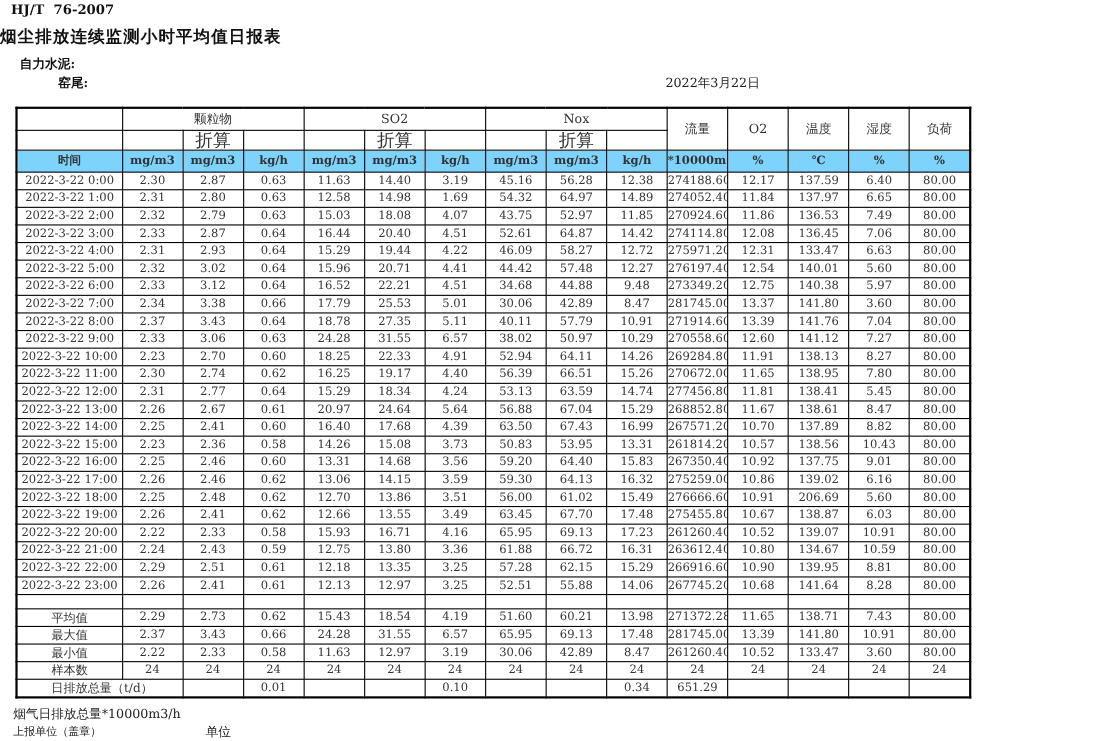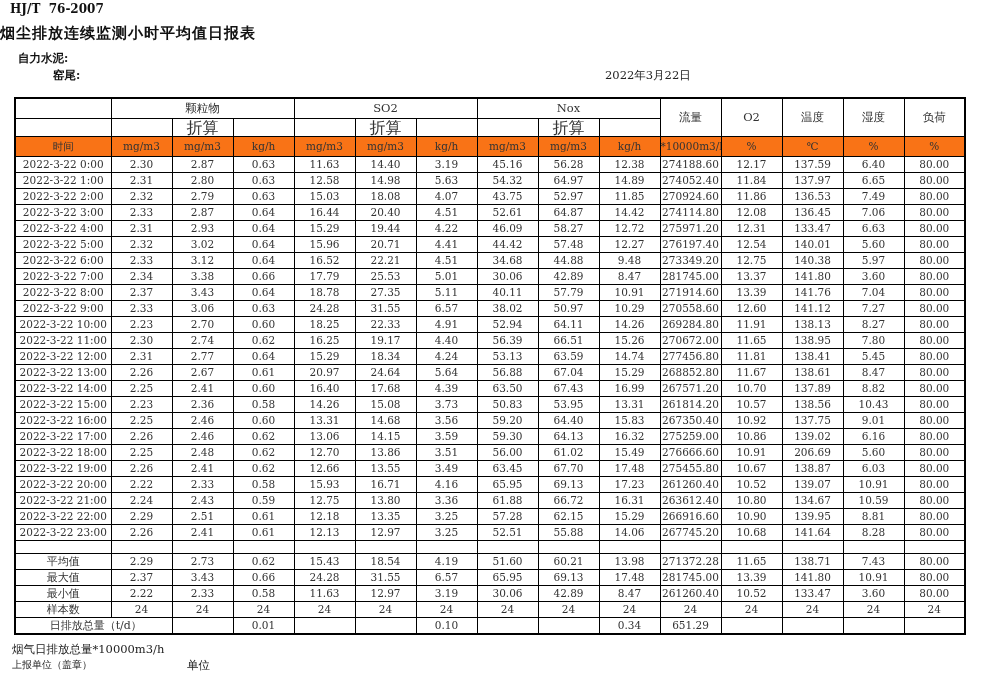--- a/index.html
+++ b/index.html
@@ -8,30 +8,30 @@
     font-family:"DejaVu Serif","Liberation Serif",serif;color:#2b2b2b;
     overflow:hidden;
   }
   .abs{position:absolute;}
   .std{top:2px;left:10px;font-size:12px;font-weight:bold;white-space:pre;color:#111;}
   .title{top:24px;left:0;width:745px;text-align:left;font-size:15px;font-weight:bold;color:#111;letter-spacing:1px;}
   .company{top:51px;left:18px;font-size:11.5px;font-weight:bold;color:#111;}
   .station{top:68px;left:18px;font-size:11.5px;font-weight:bold;color:#111;margin-left:35px;}
   .rdate{top:68px;left:605px;font-size:11.5px;color:#222;}
   .tablewrap{top:97px;left:14px;}
-  table{border-collapse:collapse;table-layout:fixed;width:952px;border:2px solid #000;background:#fff;}
+  table{border-collapse:collapse;table-layout:fixed;width:869px;border:2px solid #000;background:#fff;}
   col.c-time{width:96px;}
   td,th{
     border:1px solid #000;font-weight:normal;text-align:center;
     font-size:10.5px;padding:0;overflow:hidden;white-space:nowrap;
     color:#333;line-height:1;
   }
   tr.h1 th, tr.h1 td{height:19px;font-size:11.5px;}
   tr.h2 th, tr.h2 td{height:17px;font-size:16px;}
-  tr.units td{height:19px;background:#f97316;font-size:10.5px;}
+  tr.units td{height:19px;background:#7dd3fc;font-size:10.5px;font-weight:bold;}
   tbody td{height:15px;}
   tr.spacer td{height:12px;}
   td.lbl{font-size:11px;}
   td.leftcell{text-align:center;padding-left:4px;font-size:11px;}
   .foot1{top:642px;left:12px;font-size:11.5px;color:#222;}
   .foot2{top:658px;left:12px;font-size:10px;color:#222;}
   .foot3{top:658px;left:187px;font-size:11.5px;color:#222;}
 </style>
 </head>
 <body>
@@ -121,21 +121,21 @@
           <td>6.40</td>
           <td>80.00</td>
         </tr>
         <tr>
           <td>2022-3-22 1:00</td>
           <td>2.31</td>
           <td>2.80</td>
           <td>0.63</td>
           <td>12.58</td>
           <td>14.98</td>
-          <td>5.63</td>
+          <td>1.69</td>
           <td>54.32</td>
           <td>64.97</td>
           <td>14.89</td>
           <td>274052.40</td>
           <td>11.84</td>
           <td>137.97</td>
           <td>6.65</td>
           <td>80.00</td>
         </tr>
         <tr>

